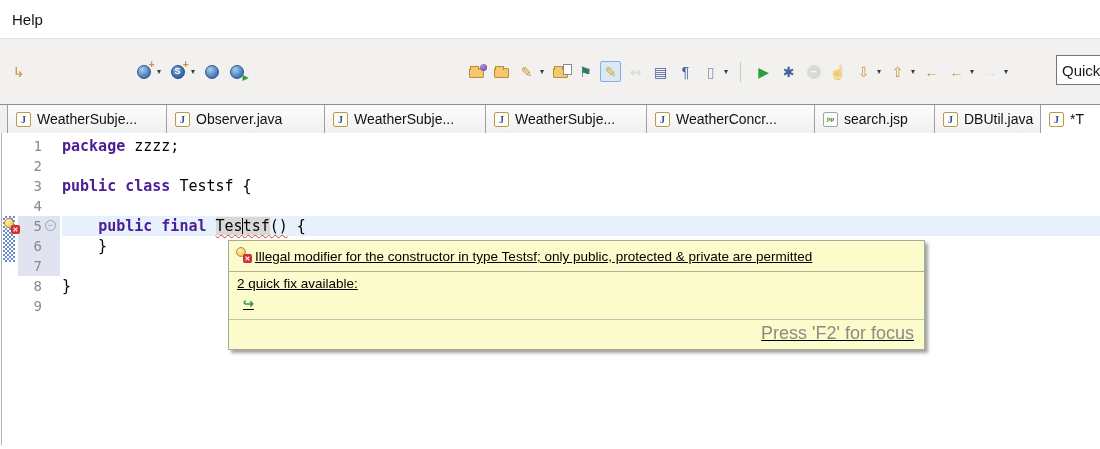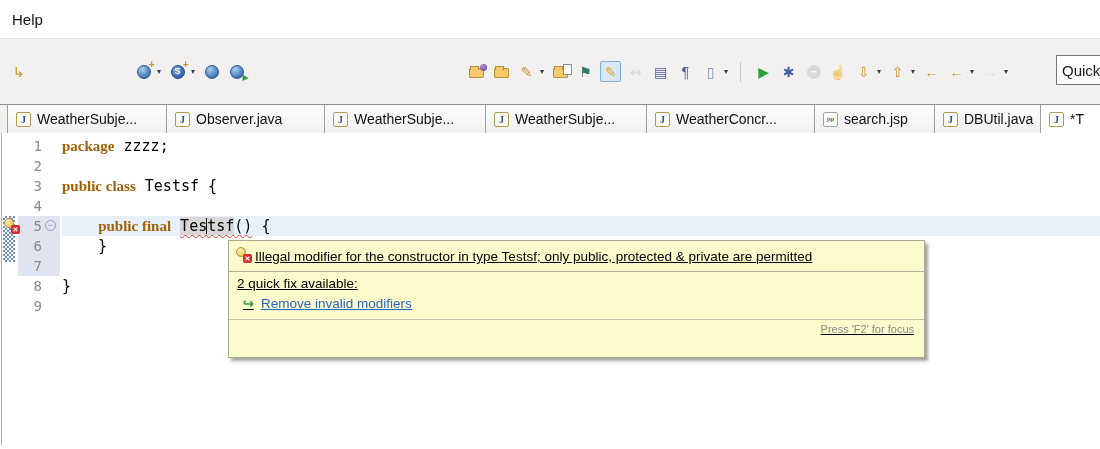--- a/index.html
+++ b/index.html
@@ -84,39 +84,39 @@
   .gutter { width:42px; flex:0 0 42px; padding-top:3px; }
   .gut-row { display:flex; height:20px; }
   .gut-row.ghl { background:#e0e3f0; }
   .lnum { width:24px; text-align:right; color:#8a8a8a;
           font:14px/20px "DejaVu Sans Mono", monospace; }
   .fold { width:11px; height:11px; border:1px solid #9aa6ba; border-radius:50%; color:#8a96aa;
           font-size:9px; line-height:9px; text-align:center; margin:4px 0 0 3px; }
   .code { flex:1; padding:3px 0 0 2px; }
   .code-row { height:20px; white-space:pre; font:15px/20px "DejaVu Sans Mono", monospace; color:#000; }
   .code-row.cur { background:#e7f1fc; }
-  .kw { font-weight:bold; color:#a16207;font-family:Liberation Serif, serif; }
+  .kw { font-weight:bold; color:#4c1d95; }
   .occ { background:#d8d8d8; }
   .sq { text-decoration:underline; text-decoration-style:wavy; text-decoration-color:#e43b2f;
         text-decoration-thickness:1px; text-underline-offset:3px; }
   .caret { display:inline-block; width:2px; height:16px; background:#000;
            vertical-align:-3px; margin:0 -1px; }
   
   .tooltip { position:absolute; left:228px; top:240px; width:697px; background:#fbfbcb;
              border:1px solid #a9a99a; box-shadow:3px 3px 3px rgba(90,90,80,.55);
              font-size:13.5px; z-index:10;text-decoration:underline; }
   .tt-msg { display:flex; gap:4px; padding:6px 8px 5px 7px; }
   .tt-text { max-width:590px; line-height:19px; color:#000; }
   .tt-mid { border-top:1px solid #b0b09a; }
   .tt-count { padding:4px 8px 2px; }
   .tt-fix { display:flex; align-items:center; gap:7px; padding:3px 8px 8px 14px; }
   .fix-ic { color:#3c9b46; font-weight:bold; font-size:13px; }
   .fix-link { color:#2b62c9; text-decoration:underline; cursor:pointer; }
-  .tt-status { border-top:1px solid #c2c2ae; padding:3px 10px 22px; text-align:right;
-               color:#8b8b85; font-size:11px; }
+  .tt-status { border-top:1px solid #c2c2ae; padding:3px 10px 5px; text-align:right;
+               color:#8b8b85; font-size:18px; }
 </style>
 </head>
 <body>
 
 <div class="app">
 
   <div class="menubar">
     <span class="menu-item">Help</span>
   </div>
 
@@ -307,19 +307,18 @@
       <span class="bulb">
         <span class="bulb-b"></span>
         <span class="bulb-x">✕</span>
       </span>
       <span class="tt-text">Illegal modifier for the constructor in type Testsf; only public, protected &amp; private are permitted</span>
     </div>
     <div class="tt-mid">
       <div class="tt-count">2 quick fix available:</div>
       <div class="tt-fix">
         <span class="fix-ic">↪</span>
-        <a class="fix-link">Remove invalid modifiers</a>
       </div>
     </div>
     <div class="tt-status">Press 'F2' for focus</div>
   </div>
 
 </div>
 
 </body></html>

